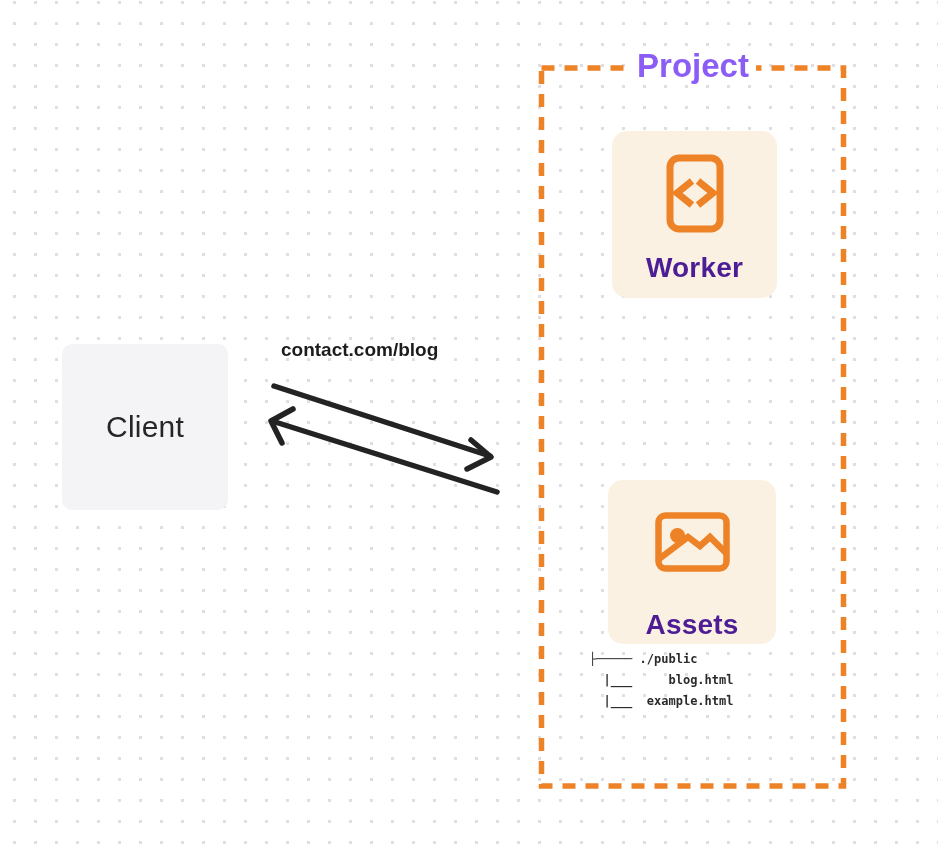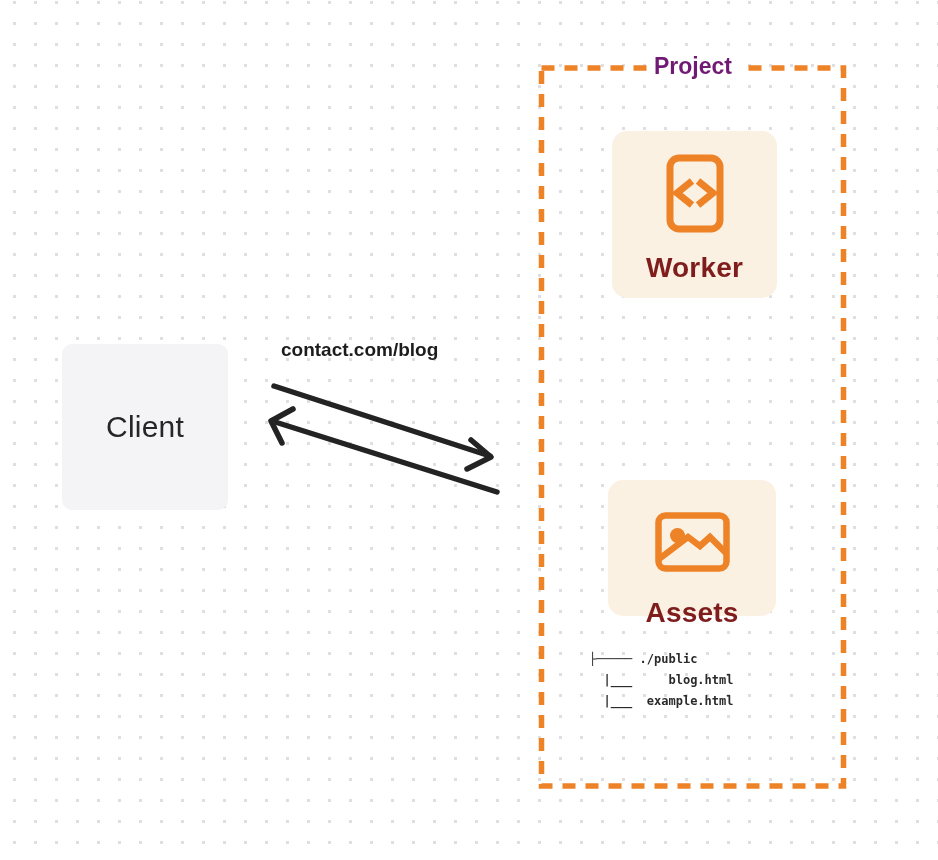--- a/index.html
+++ b/index.html
@@ -46,43 +46,43 @@
     font-weight: 700;
     color: #1c1c1c;
     z-index: 2;
   }
   .project-label {
     position: absolute;
     left: 693px; top: 66px;
     transform: translate(-50%, -50%);
     background: #ffffff;
     padding: 0 7px;
-    font-size: 23px;
+    font-size: 33px;
     font-weight: 700;
-    color: #701a75;
+    color: #8b5cf6;
     z-index: 3;
     white-space: nowrap;
   }
   .card {
     position: absolute;
     background: #FBF1E3;
     border-radius: 15px;
     display: flex;
     flex-direction: column;
     align-items: center;
     z-index: 2;
   }
   .card-worker { left: 612px; top: 131px; width: 165px; height: 167px; }
-  .card-assets { left: 608px; top: 480px; width: 168px; height: 136px; }
+  .card-assets { left: 608px; top: 480px; width: 168px; height: 164px; gap: 12px; }
   .card-worker .icon-wrap { margin-top: 23px; height: 79px; }
   .card-assets .icon-wrap { margin-top: 32px; height: 60px; }
   .card .card-label {
     font-size: 28px;
     font-weight: 700;
-    color: #7f1d1d;
+    color: #4c1d95;
     margin-top: 19px;
     letter-spacing: 0.2px;
   }
   .card-assets .card-label { margin-top: 25px; }
   .file-tree {
     position: absolute;
     left: 589px; top: 649px;
     z-index: 2;
     font-family: "DejaVu Sans Mono", "Liberation Mono", monospace;
     font-size: 12px;

